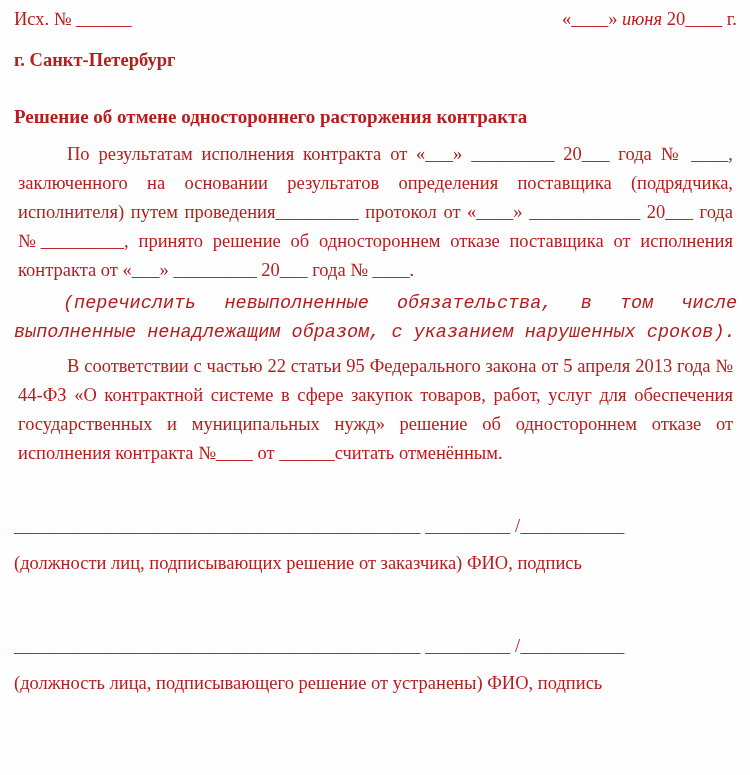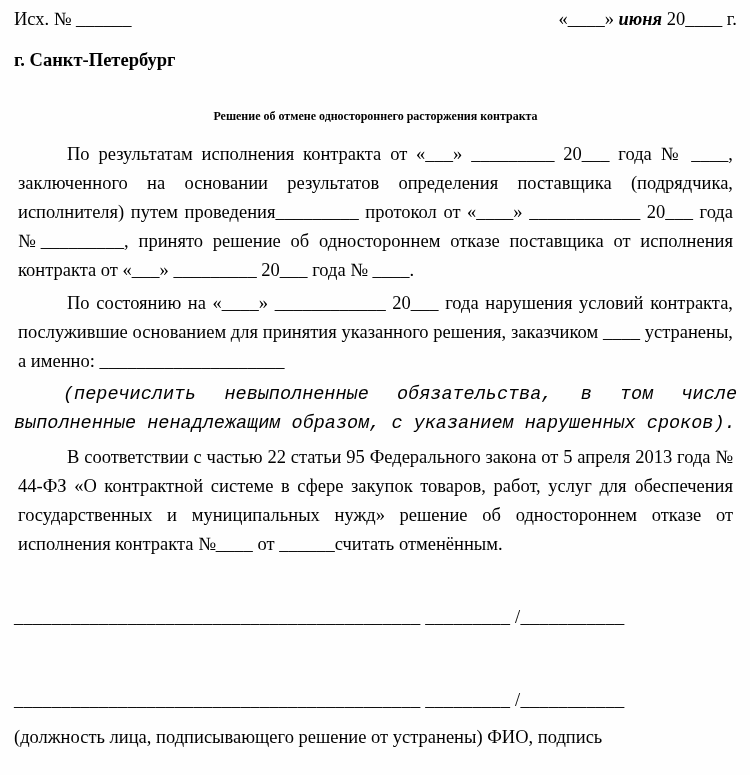--- a/index.html
+++ b/index.html
@@ -1,44 +1,44 @@
 <!DOCTYPE html>
 <html lang="ru"><head>
 <meta charset="utf-8">
 <style>
   * { margin: 0; padding: 0; box-sizing: border-box; }
   html, body { background: #ffffff; }
   .page {
     width: 750px;
     height: 775px;
     background: #fefefe;
-    color: #000000;
+    color: #b91c1c;
     font-family: "Liberation Serif", "DejaVu Serif", serif;
     font-size: 18.5px;
     line-height: 29px;
     padding: 5px 13px 0 14px;
     overflow: hidden;
   }
   .header-row {
     display: flex;
     justify-content: space-between;
     align-items: baseline;
   }
   .ref-number { white-space: nowrap; }
   .date-line { white-space: nowrap; }
-  .date-month { font-weight: bold; font-style: italic; text-align: center; }
+  .date-month { font-weight: normal; font-style: italic; text-align: center; }
   .city-line {
     margin-top: 12px;
     font-weight: bold;
   }
   .doc-title {
     margin-top: 27px;
-    text-align: center;
+    text-align: left;
     font-weight: bold;
-    font-size: 12px;
+    font-size: 19px;
   }
   p.body-par {
     text-align: justify;
     text-indent: 49px;
     margin: 4px;
   }
   p.par-first { margin-top: 9px; }
   p.par-last { margin-top: 5px; }
   p.note-par {
     text-align: justify;
@@ -68,28 +68,28 @@
       <span>«____» </span><span class="date-month">июня</span><span> 20____ г.</span>
     </span>
   </div>
 
   <div class="city-line">г. Санкт-Петербург</div>
 
   <div class="doc-title">Решение об отмене одностороннего расторжения контракта</div>
 
   <p class="body-par par-first">По результатам исполнения контракта от «___» _________ 20___ года № ____, заключенного на основании результатов определения поставщика (подрядчика, исполнителя) путем проведения_________ протокол от «____» ____________ 20___ года №_________, принято решение об одностороннем отказе поставщика от исполнения контракта от «___» _________ 20___ года № ____.</p>
 
-  <p class="body-par">По состоянию на «____» ____________ 20___ года нарушения условий контракта, послужившие основанием для принятия указанного решения, заказчиком ____ устранены, а именно: ____________________</p>
 
   <p class="note-par">(перечислить невыполненные обязательства, в том числе выполненные ненадлежащим образом, с указанием нарушенных сроков).</p>
 
   <p class="body-par par-last">В соответствии с частью 22 статьи 95 Федерального закона от 5 апреля 2013 года № 44-ФЗ «О контрактной системе в сфере закупок товаров, работ, услуг для обеспечения государственных и муниципальных нужд» решение об одностороннем отказе от исполнения контракта №____ от ______считать отменённым.</p>
 
   <div class="sig-block-1">
     <div class="sig-line">___________________________________________ _________ /___________</div>
+    <div class="sig-caption">(должности лиц, подписывающих решение от заказчика) ФИО, подпись</div>
   </div>
 
   <div class="sig-block-2">
     <div class="sig-line">___________________________________________ _________ /___________</div>
     <div class="sig-caption">(должность лица, подписывающего решение от устранены) ФИО, подпись</div>
   </div>
 
 </div>
 
 </body></html>

